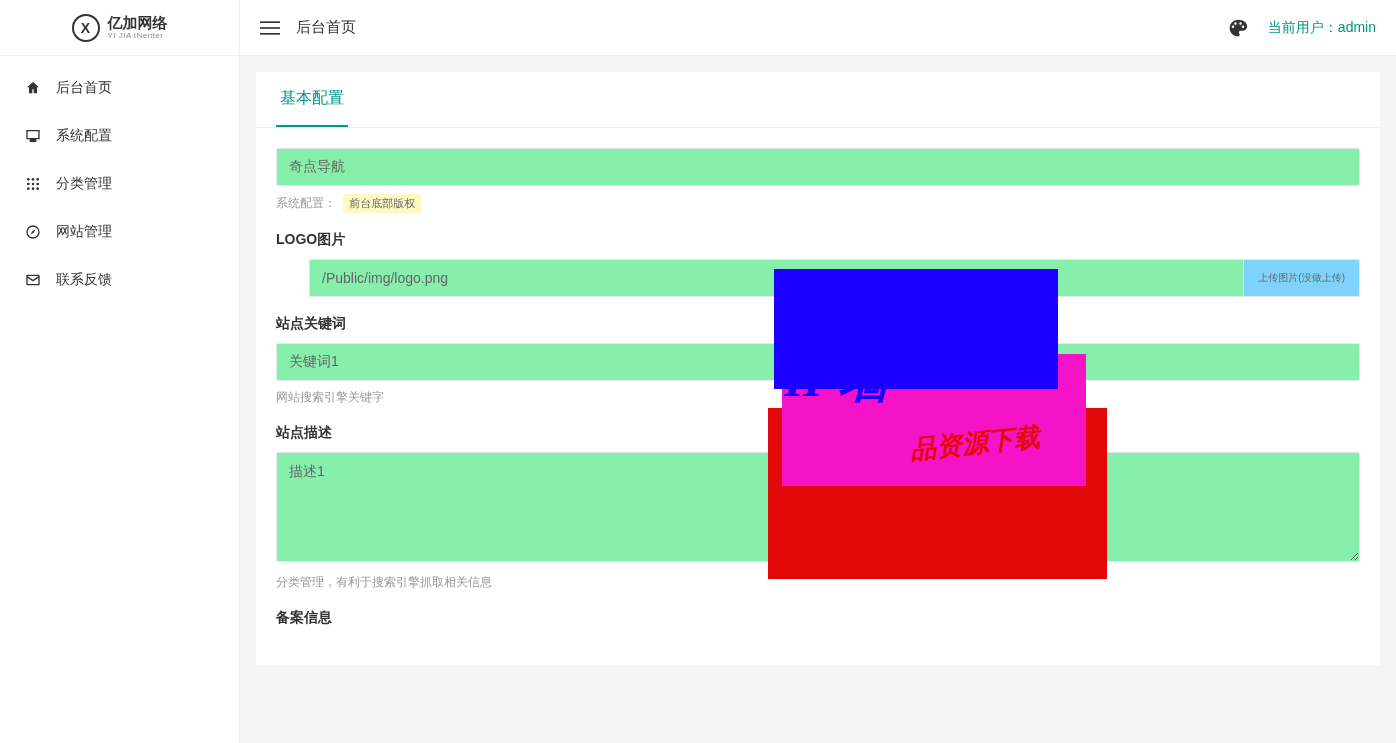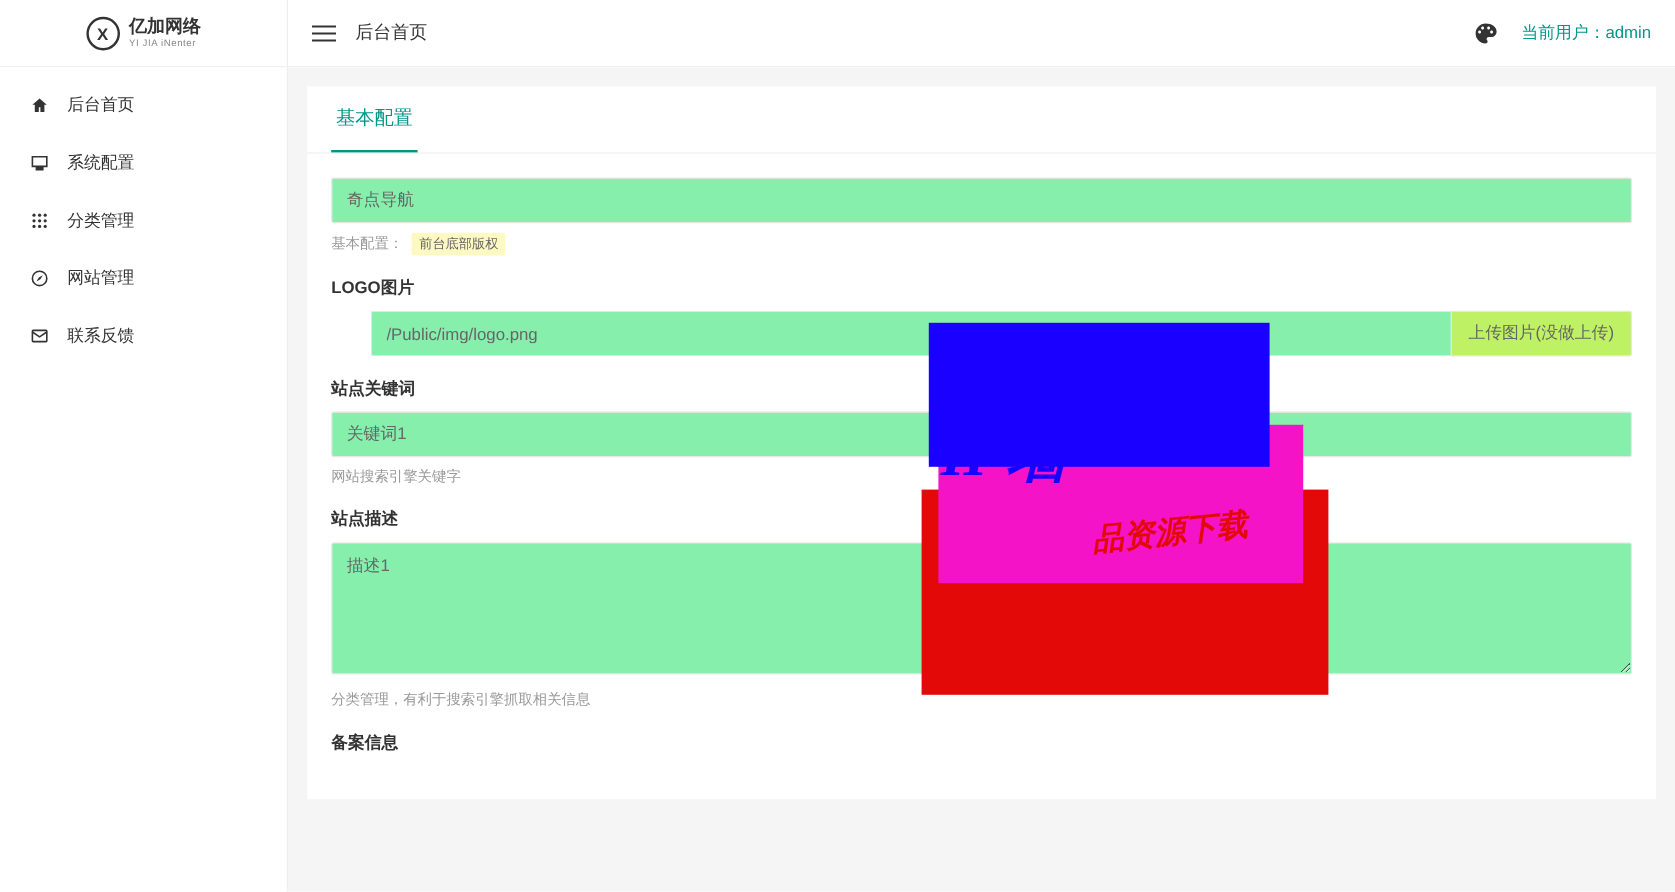--- a/index.html
+++ b/index.html
@@ -35,21 +35,21 @@
     .form { padding: 20px; }
     .form-group { margin-bottom: 18px; }
     .form-label { display: block; font-size: 14px; font-weight: 600; color: #333; margin-bottom: 10px; }
     .form-control { width: 100%; height: 38px; border: 1px solid #e6e6e6; border-radius: 2px; padding: 0 12px; font-size: 14px; color: #666; outline: none; background: #86efac; }
     textarea.form-control { height: 110px; padding: 10px 12px; resize: vertical; font-family: inherit; }
     .form-help { font-size: 12px; color: #999; margin-top: 8px; }
     .form-help .tag { display: inline-block; background: #fef9c3; padding: 2px 6px; border-radius: 2px; margin-left: 4px; color: #666; font-size: 11px; }
     
     .input-group { display: flex; padding-left: 33px; }
     .input-group .form-control { flex: 1; border-right: none; border-radius: 2px 0 0 2px; }
-    .input-addon { height: 38px; display: flex; align-items: center; padding: 0 14px; border: 1px solid #e6e6e6; background: #bef264; font-size: 14px; color: #666; cursor: pointer; border-radius: 0 2px 2px 0; }
+    .input-addon { height: 38px; display: flex; align-items: center; padding: 0 14px; border: 1px solid #e6e6e6; background: #7dd3fc; font-size: 10px; color: #666; cursor: pointer; border-radius: 0 2px 2px 0; }
     
     .overlay-blue { position: absolute; left: 534px; top: 213px; width: 284px; height: 120px; background: #1a00ff; z-index: 5; pointer-events: none; }
     .overlay-magenta { position: absolute; left: 542px; top: 298px; width: 304px; height: 132px; background: #f413c7; z-index: 4; pointer-events: none; }
     .overlay-red { position: absolute; left: 528px; top: 352px; width: 339px; height: 171px; background: #e30909; z-index: 3; pointer-events: none; }
     .overlay-text-1 { position: absolute; left: 544px; top: 290px; z-index: 6; font-size: 50px; font-style: italic; font-weight: bold; color: #1a00ff; font-family: cursive; pointer-events: none; }
     .overlay-text-2 { position: absolute; left: 670px; top: 370px; z-index: 5; font-size: 26px; font-style: italic; font-weight: bold; color: #e30909; font-family: cursive; transform: rotate(-6deg); pointer-events: none; }
     .content-wrap { position: relative; }
   </style>
 </head>
 <body>
@@ -141,21 +141,21 @@
   <div class="content content-wrap">
     <div class="card">
       <div class="tabs">
         <div class="tab active">基本配置</div>
       </div>
       <div class="form">
 
         <div class="form-group">
           <input class="form-control" type="text" value="奇点导航" style="">
           <div class="form-help">
-            <span>基本配置：</span>
+            <span>系统配置：</span>
             <span class="tag">前台底部版权</span>
           </div>
         </div>
 
 
         <div class="form-group">
           <label class="form-label">LOGO图片</label>
           <div class="input-group">
             <input class="form-control" type="text" value="/Public/img/logo.png" style="">
             <div class="input-addon">上传图片(没做上传)</div>

